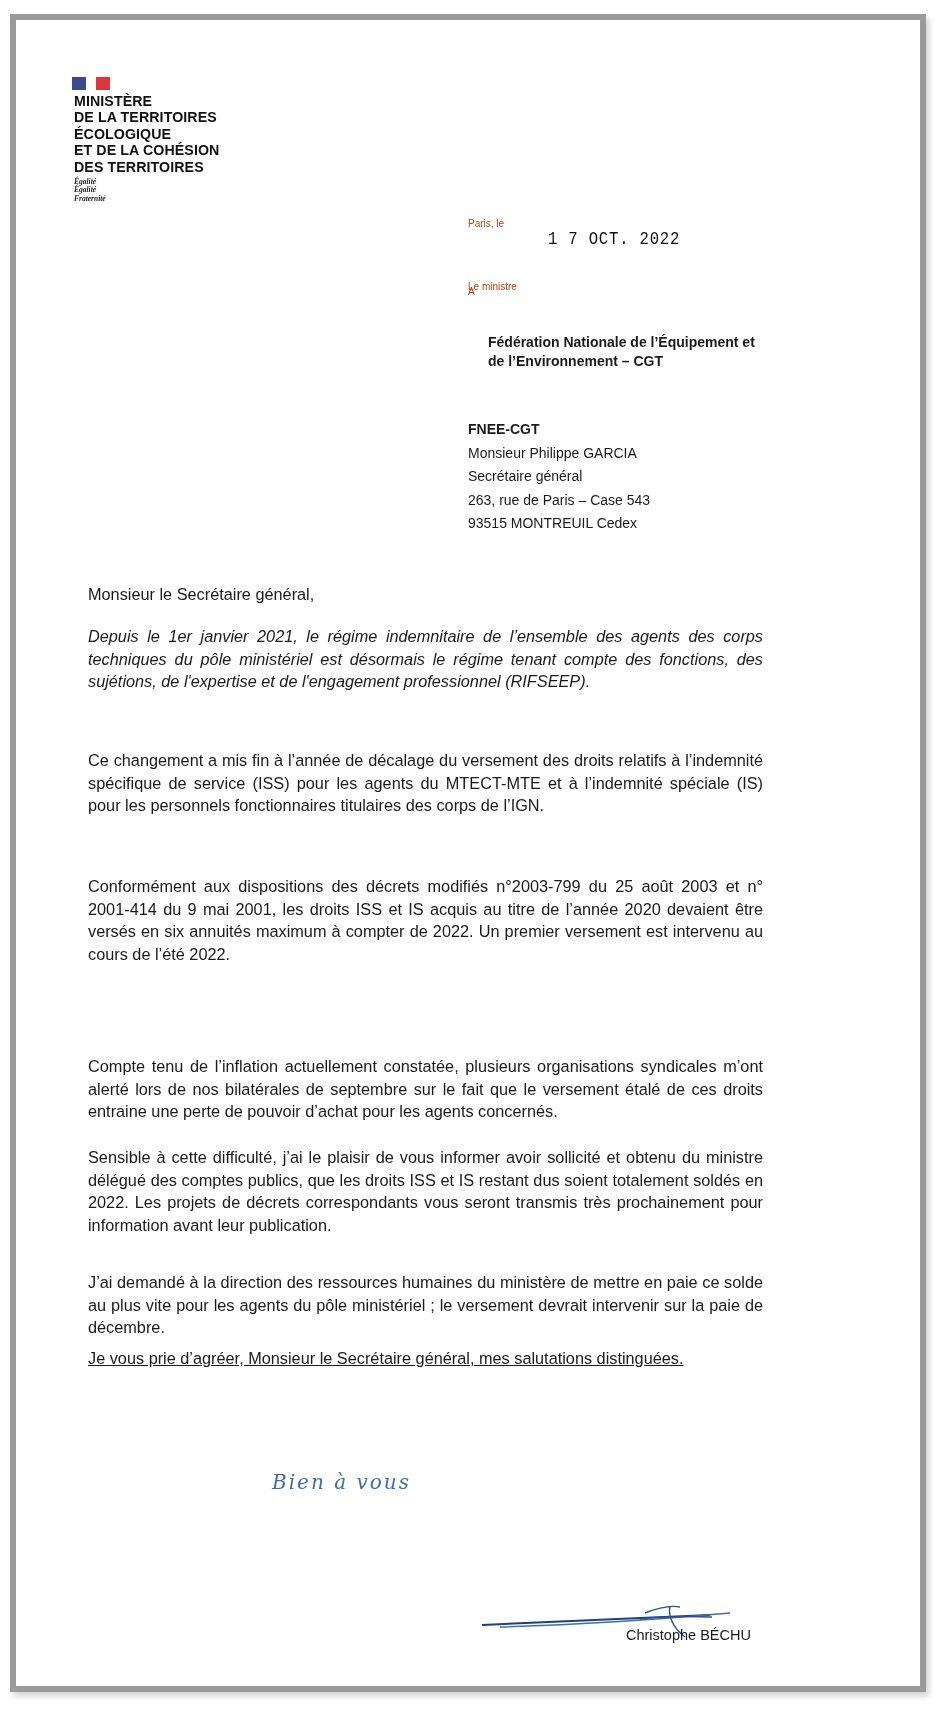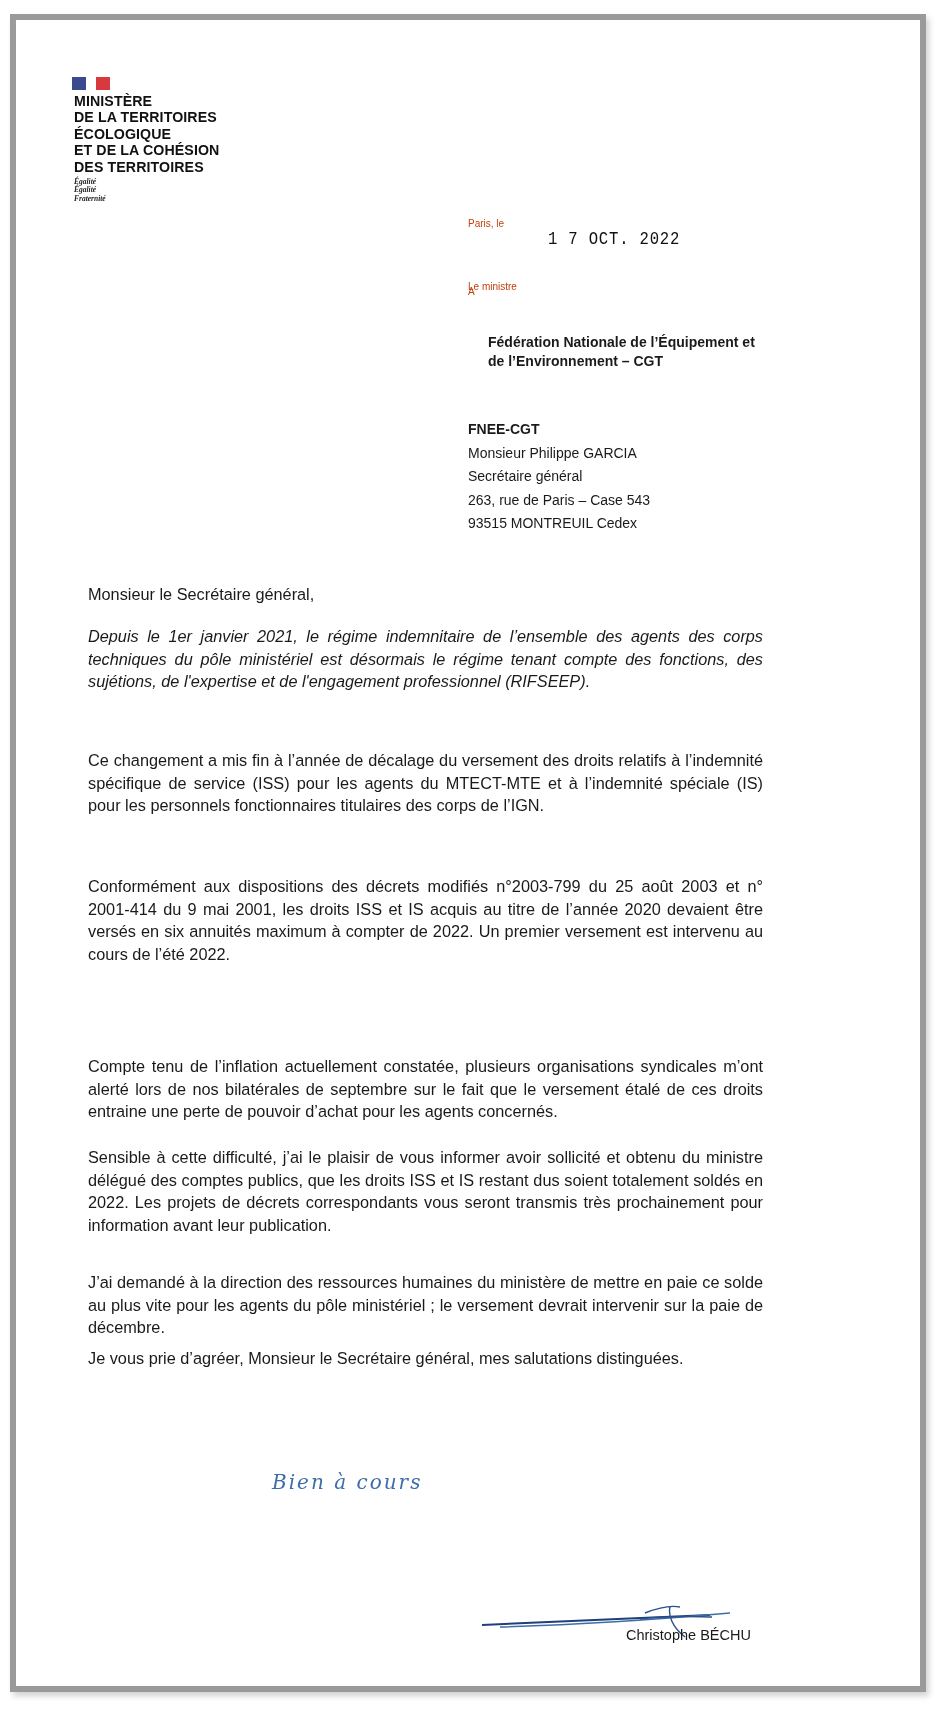--- a/index.html
+++ b/index.html
@@ -71,23 +71,23 @@
   <div>93515 MONTREUIL Cedex</div>
 </div>
 
 <div class="body-text" style="top:583px;">Monsieur le Secrétaire général,</div>
 <div class="body-text" style="top:625px;font-style:italic;">Depuis le 1er janvier 2021, le régime indemnitaire de l’ensemble des agents des corps techniques du pôle ministériel est désormais le régime tenant compte des fonctions, des sujétions, de l'expertise et de l'engagement professionnel (RIFSEEP).</div>
 <div class="body-text" style="top:749px;">Ce changement a mis fin à l’année de décalage du versement des droits relatifs à l’indemnité spécifique de service (ISS) pour les agents du MTECT-MTE et à l’indemnité spéciale (IS) pour les personnels fonctionnaires titulaires des corps de l’IGN.</div>
 <div class="body-text" style="top:875px;">Conformément aux dispositions des décrets modifiés n°2003-799 du 25 août 2003 et n° 2001-414 du 9 mai 2001, les droits ISS et IS acquis au titre de l’année 2020 devaient être versés en six annuités maximum à compter de 2022. Un premier versement est intervenu au cours de l’été 2022.</div>
 <div class="body-text" style="top:1055px;">Compte tenu de l’inflation actuellement constatée, plusieurs organisations syndicales m’ont alerté lors de nos bilatérales de septembre sur le fait que le versement étalé de ces droits entraine une perte de pouvoir d’achat pour les agents concernés.</div>
 <div class="body-text" style="top:1146px;">Sensible à cette difficulté, j’ai le plaisir de vous informer avoir sollicité et obtenu du ministre délégué des comptes publics, que les droits ISS et IS restant dus soient totalement soldés en 2022. Les projets de décrets correspondants vous seront transmis très prochainement pour information avant leur publication.</div>
 <div class="body-text" style="top:1271px;">J’ai demandé à la direction des ressources humaines du ministère de mettre en paie ce solde au plus vite pour les agents du pôle ministériel ; le versement devrait intervenir sur la paie de décembre.</div>
-<div class="body-text" style="top:1347px;">Je vous prie d’agréer, Monsieur le Secrétaire général, mes salutations distinguées.</div>
+<div class="body-text" style="top:1347px;text-decoration:underline;">Je vous prie d’agréer, Monsieur le Secrétaire général, mes salutations distinguées.</div>
 
-<div class="hand">Bien à cours</div>
+<div class="hand">Bien à vous</div>
 
 <svg class="sigline" viewBox="0 0 270 40">
   <path d="M2 20 C 60 18, 140 14, 230 10" stroke="#1f3f7a" stroke-width="2" fill="none"></path>
   <path d="M20 22 C 90 20, 160 16, 250 8" stroke="#3d6ea8" stroke-width="1.4" fill="none"></path>
   <path d="M165 8 C 180 2, 190 0, 200 2 M190 2 C 188 10, 192 22, 205 32 M160 14 C 190 10, 220 12, 232 12" stroke="#2a4f8c" stroke-width="1.4" fill="none"></path>
 </svg>
 
 <div class="signame">Christophe BÉCHU</div>
 
 </body></html>

